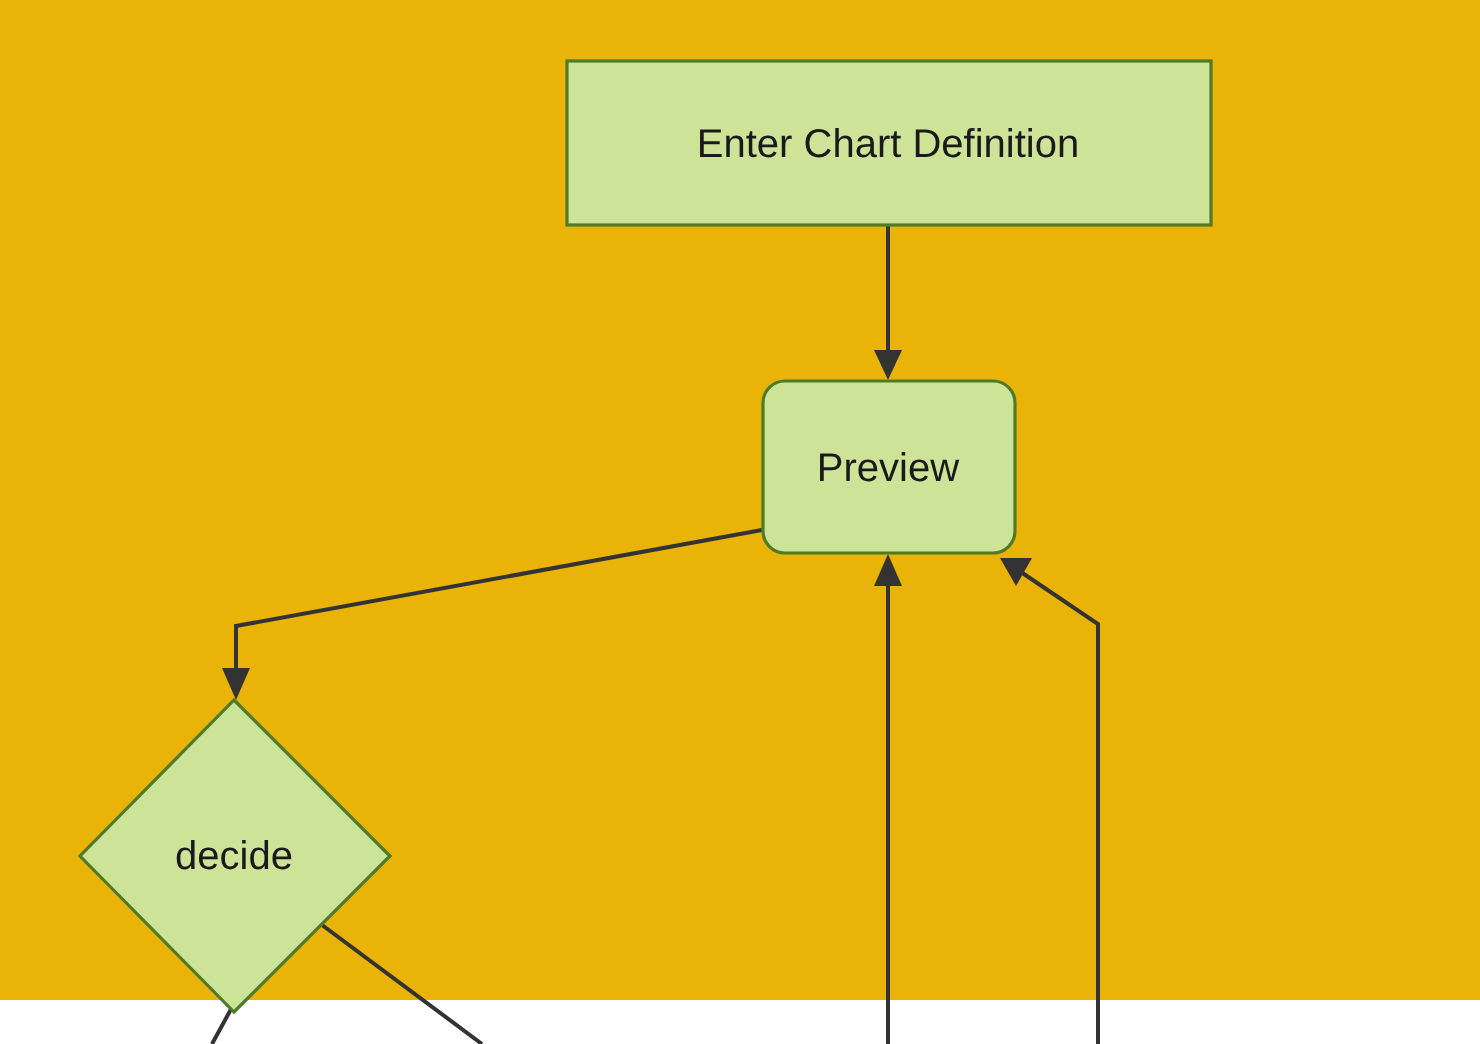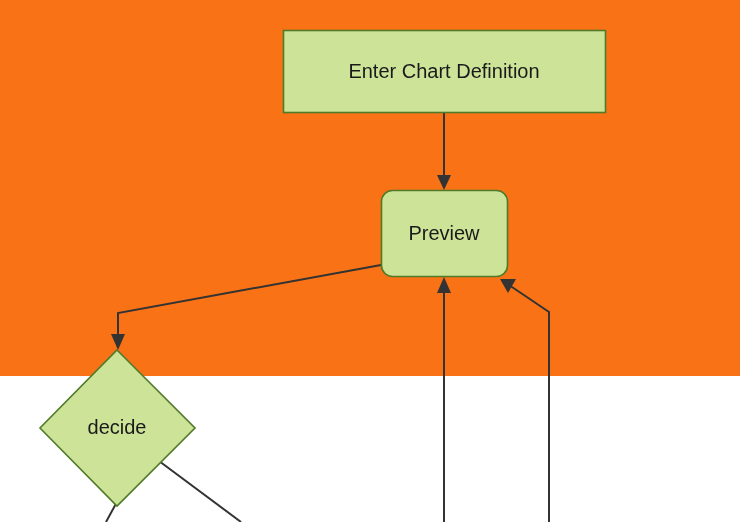--- a/index.html
+++ b/index.html
@@ -9,22 +9,22 @@
   }
   body {
     width: 740px;
     height: 522px;
     overflow: hidden;
     font-family: "Liberation Sans", sans-serif;
   }
   #diagram-root {
     position: relative;
     width: 740px;
-    height: 376px;
-    background: #f97316;
+    height: 500px;
+    background: #eab308;
   }
   svg#flowchart {
     display: block;
     width: 740px;
     height: 522px;
   }
   .node-shape {
     fill: #cde498;
     stroke: #4f7a28;
     stroke-width: 1.6px;

